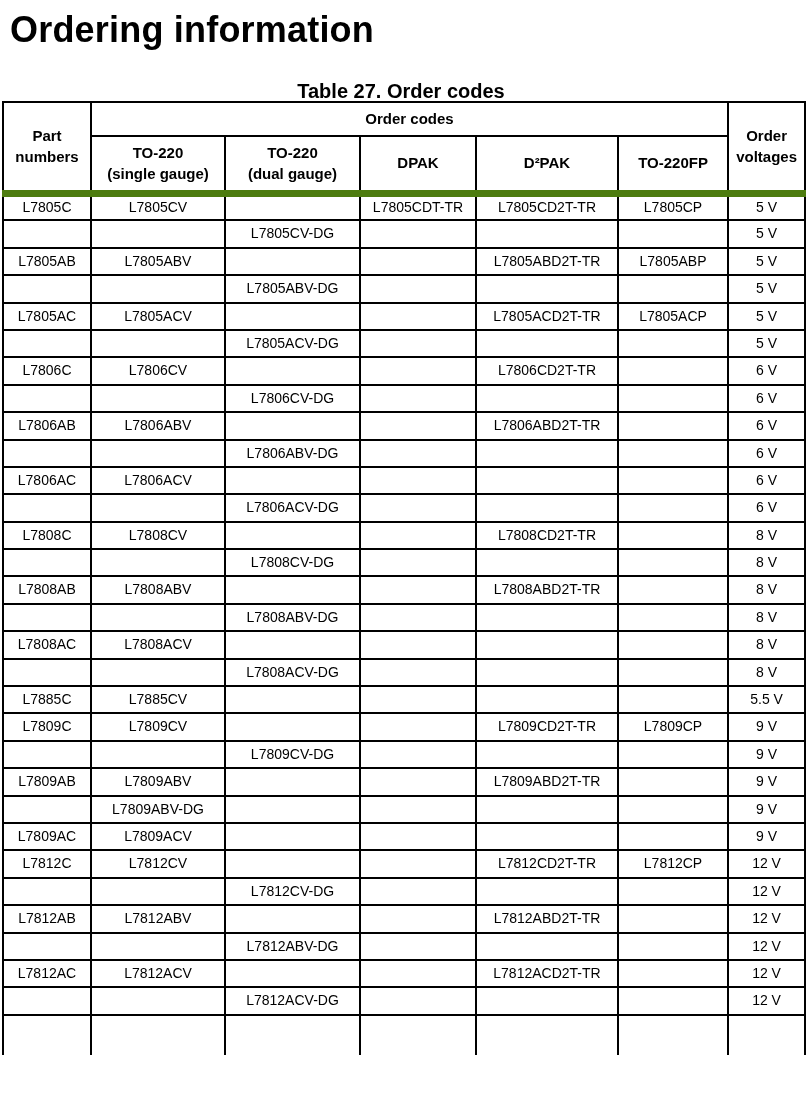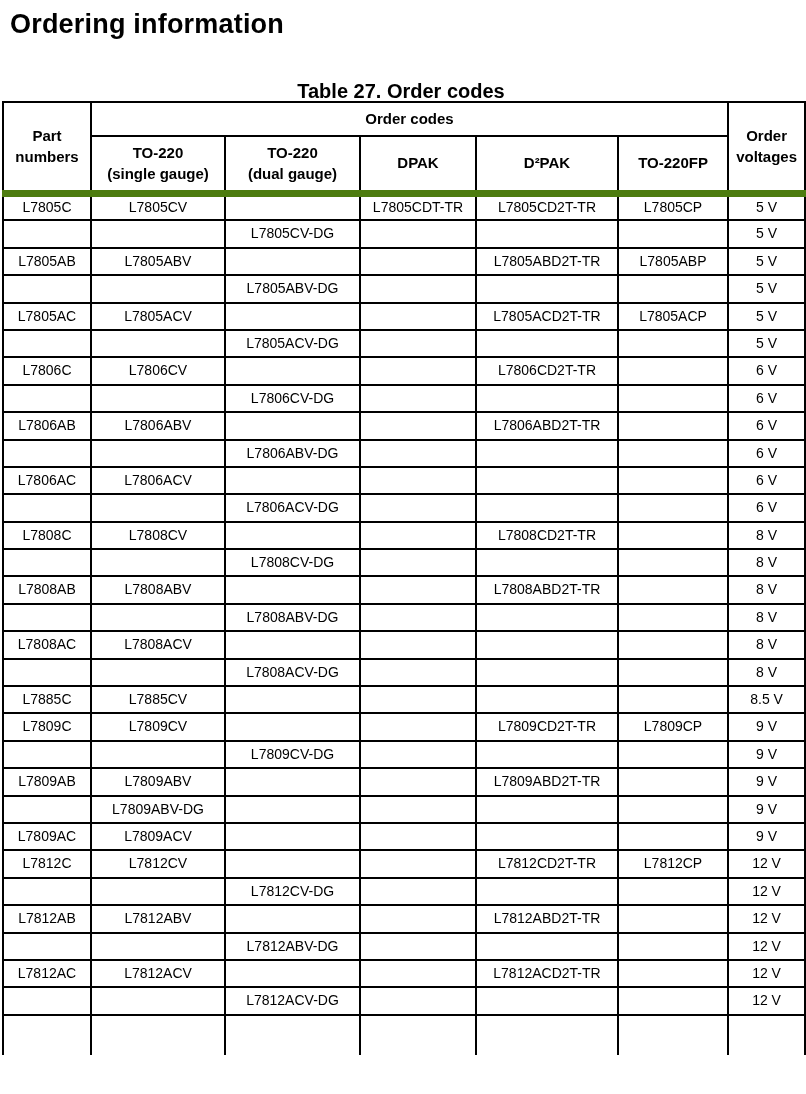--- a/index.html
+++ b/index.html
@@ -8,21 +8,21 @@
     background: #ffffff;
     color: #000000;
     font-family: "Liberation Sans", sans-serif;
     position: relative;
     overflow: hidden;
   }
   .page-title {
     position: absolute;
     top: 9px;
     left: 10px;
-    font-size: 27px;
+    font-size: 36px;
     font-weight: bold;
     letter-spacing: 0.2px;
     white-space: nowrap;
   }
   .table-caption {
     position: absolute;
     top: 80px;
     left: 0;
     width: 802px;
     text-align: center;
@@ -261,21 +261,21 @@
         <td></td>
         <td>8 V</td>
       </tr>
       <tr>
         <td>L7885C</td>
         <td>L7885CV</td>
         <td></td>
         <td></td>
         <td></td>
         <td></td>
-        <td>8.5 V</td>
+        <td>5.5 V</td>
       </tr>
       <tr>
         <td>L7809C</td>
         <td>L7809CV</td>
         <td></td>
         <td></td>
         <td>L7809CD2T-TR</td>
         <td>L7809CP</td>
         <td>9 V</td>
       </tr>

